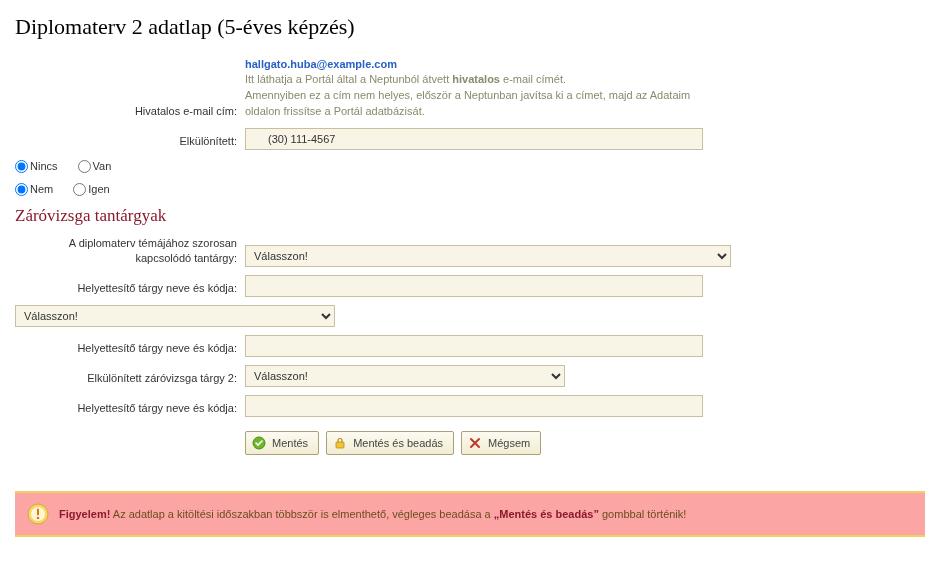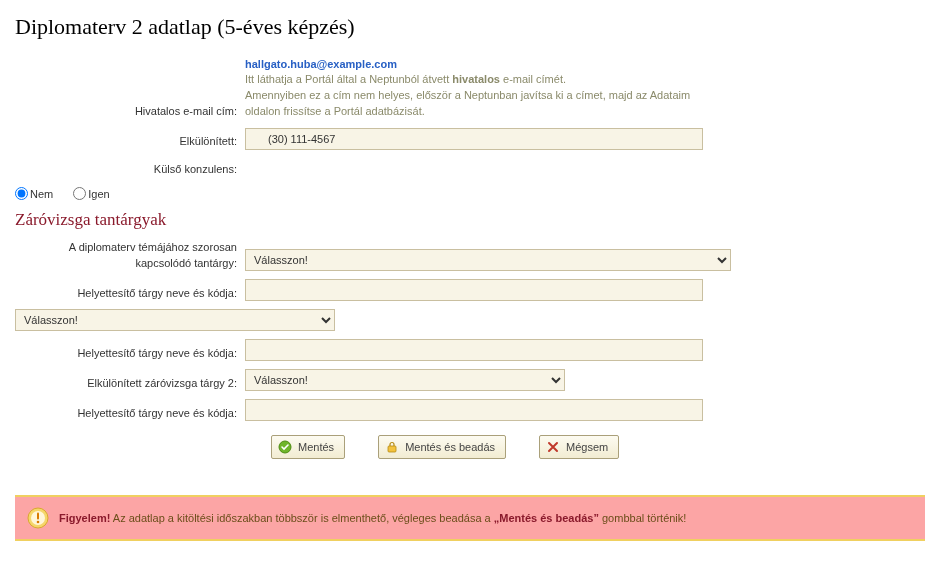--- a/index.html
+++ b/index.html
@@ -88,21 +88,20 @@
     border: 1px solid #aaa07a;
     background: linear-gradient(#fdfbf1, #f2ecd2);
     padding: 3px 10px 3px 6px;
     font-family: inherit;
     font-size: 11px;
     color: #444;
     cursor: pointer;
     border-radius: 2px;
     margin-right: 4px;
     height: 24px;
-    margin-left: 26px;
   }
   .btn .icon svg { display: block; }
   .alert-box {
     margin-top: 36px;
     border-top: 2px solid #f0d060;
     border-bottom: 2px solid #f0d060;
     background: #fca5a5;
     padding: 10px 12px;
     display: flex;
     align-items: center;
@@ -130,21 +129,32 @@
 </div>
 
 <div class="form-row">
   <div class="form-label">Elkülönített:</div>
   <div class="form-value">
     <input type="text" class="wide" value="(30) 111-4567" style="">
   </div>
 </div>
 
 <div class="form-row">
-  <div class="form-label">Külső konzulens:</div>
+  <div class="form-value">
+    <div class="radio-group">
+      <label>
+        <input type="radio" name="extcons" checked="" style="">
+        <span>Nincs</span>
+      </label>
+      <label>
+        <input type="radio" name="extcons" style="">
+        <span>Van</span>
+      </label>
+    </div>
+  </div>
 </div>
 
 <div class="form-row">
   <div class="form-value">
     <div class="radio-group">
       <label>
         <input type="radio" name="foreign" checked="" style="">
         <span>Nem</span>
       </label>
       <label>

